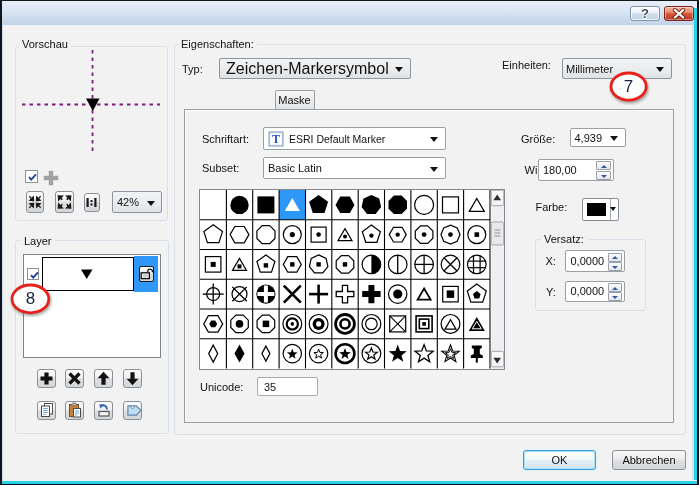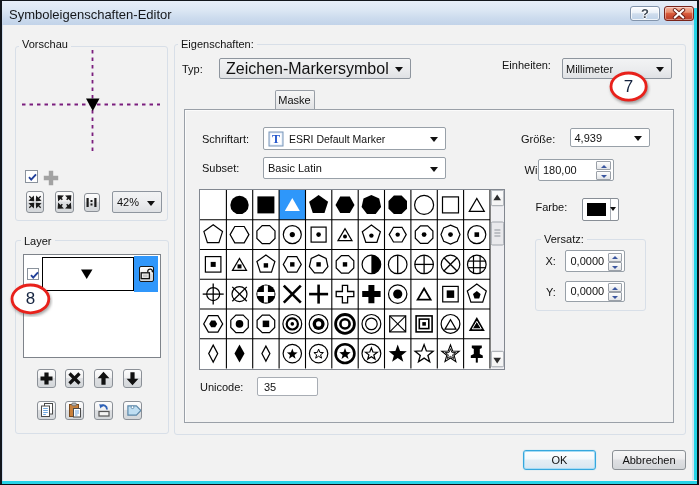--- a/index.html
+++ b/index.html
@@ -19,21 +19,20 @@
   background:linear-gradient(180deg,#fefefe,#e2e4e7); }
 .spup { position:absolute; left:3.5px; top:2.5px; width:0; height:0; border-left:3.5px solid transparent; border-right:3.5px solid transparent; border-bottom:3.8px solid #3a56a0; }
 .spdn { position:absolute; left:3.5px; top:3px; width:0; height:0; border-left:3.5px solid transparent; border-right:3.5px solid transparent; border-top:3.8px solid #3a56a0; }
 .cb { position:absolute; width:12px; height:12px; background:#fff; border:1px solid #8a929c; }
 label, .lb { position:absolute; white-space:nowrap; }
 </style></head>
 <body>
 <div id="win">
 
   <div class="abs" style="left:0;top:0;width:699px;height:25px;background:linear-gradient(180deg,#e8eff9 0%,#dce7f4 40%,#cddcee 70%,#c2d3e9 100%);border-radius:3px 3px 0 0"></div>
-  <div class="abs" style="left:9px;top:6.5px;font-size:13px;color:#15171a">Symboleigenschaften-Editor</div>
 
   <div class="abs" style="left:630px;top:5.5px;width:30px;height:15.5px;border:1px solid #8294ab;border-radius:3px;background:linear-gradient(180deg,#fdfeff 0%,#e9f0f8 45%,#cfdded 52%,#bed2e8 100%);text-align:center;box-shadow:inset 0 0 0 1px rgba(255,255,255,.75)">
     <span style="font-size:13px;font-weight:bold;color:#424d58;line-height:14px;text-shadow:0 1px 0 #fff,0 -1px 0 #fff,1px 0 0 #fff,-1px 0 0 #fff">?</span></div>
 
   <div class="abs" style="left:663.5px;top:5.5px;width:30.5px;height:15.5px;border:1px solid #7a241a;border-radius:3px;background:linear-gradient(180deg,#f2b4a2 0%,#e8906f 40%,#da5c3c 50%,#c74930 75%,#b8402a 100%);box-shadow:inset 0 0 0 1px rgba(255,255,255,.4)">
     <svg width="28.5" height="13.5" viewBox="0 0 28.5 13.5">
         <g stroke="#6b2016" stroke-width="4" stroke-linecap="round">
           <line x1="9.8" y1="3" x2="18.2" y2="10.5"></line>
           <line x1="9.8" y1="10.5" x2="18.2" y2="3"></line>
         </g>
@@ -373,21 +372,21 @@
       <line x1="295.4" y1="47" x2="301.4" y2="47" stroke="#8f949b" stroke-width="1"></line>
       <rect x="0.5" y="0.5" width="305" height="180" fill="none" stroke="#828790" stroke-width="1"></rect>
     </svg>
 
   <div class="lb" style="left:200px;top:381px">Unicode:</div>
   <div class="combow" style="left:257px;top:377px;width:61px;height:19px;border-color:#a8adb4">
       <span class="ctext" style="left:6px">35</span>
     </div>
 
   <div class="lb" style="left:521px;top:133px">Größe:</div>
-  <div class="combow" style="left:569.5px;top:128px;width:80px;height:19px">
+  <div class="combow" style="left:569.5px;top:128px;width:56px;height:19px">
       <span class="ctext" style="left:4px">4,939</span>
       <i class="arrow" style="right:7px;top:7px"></i>
     </div>
 
   <div class="lb" style="left:524.5px;top:164px">Winkel:</div>
   <div class="spin" style="left:538px;top:158.5px;width:76px;height:22px">
       <span class="ctext" style="left:4px">180,00</span>
     <div class="spbtn" style="top:1.5px">
         <i class="spup"></i>
       </div>

